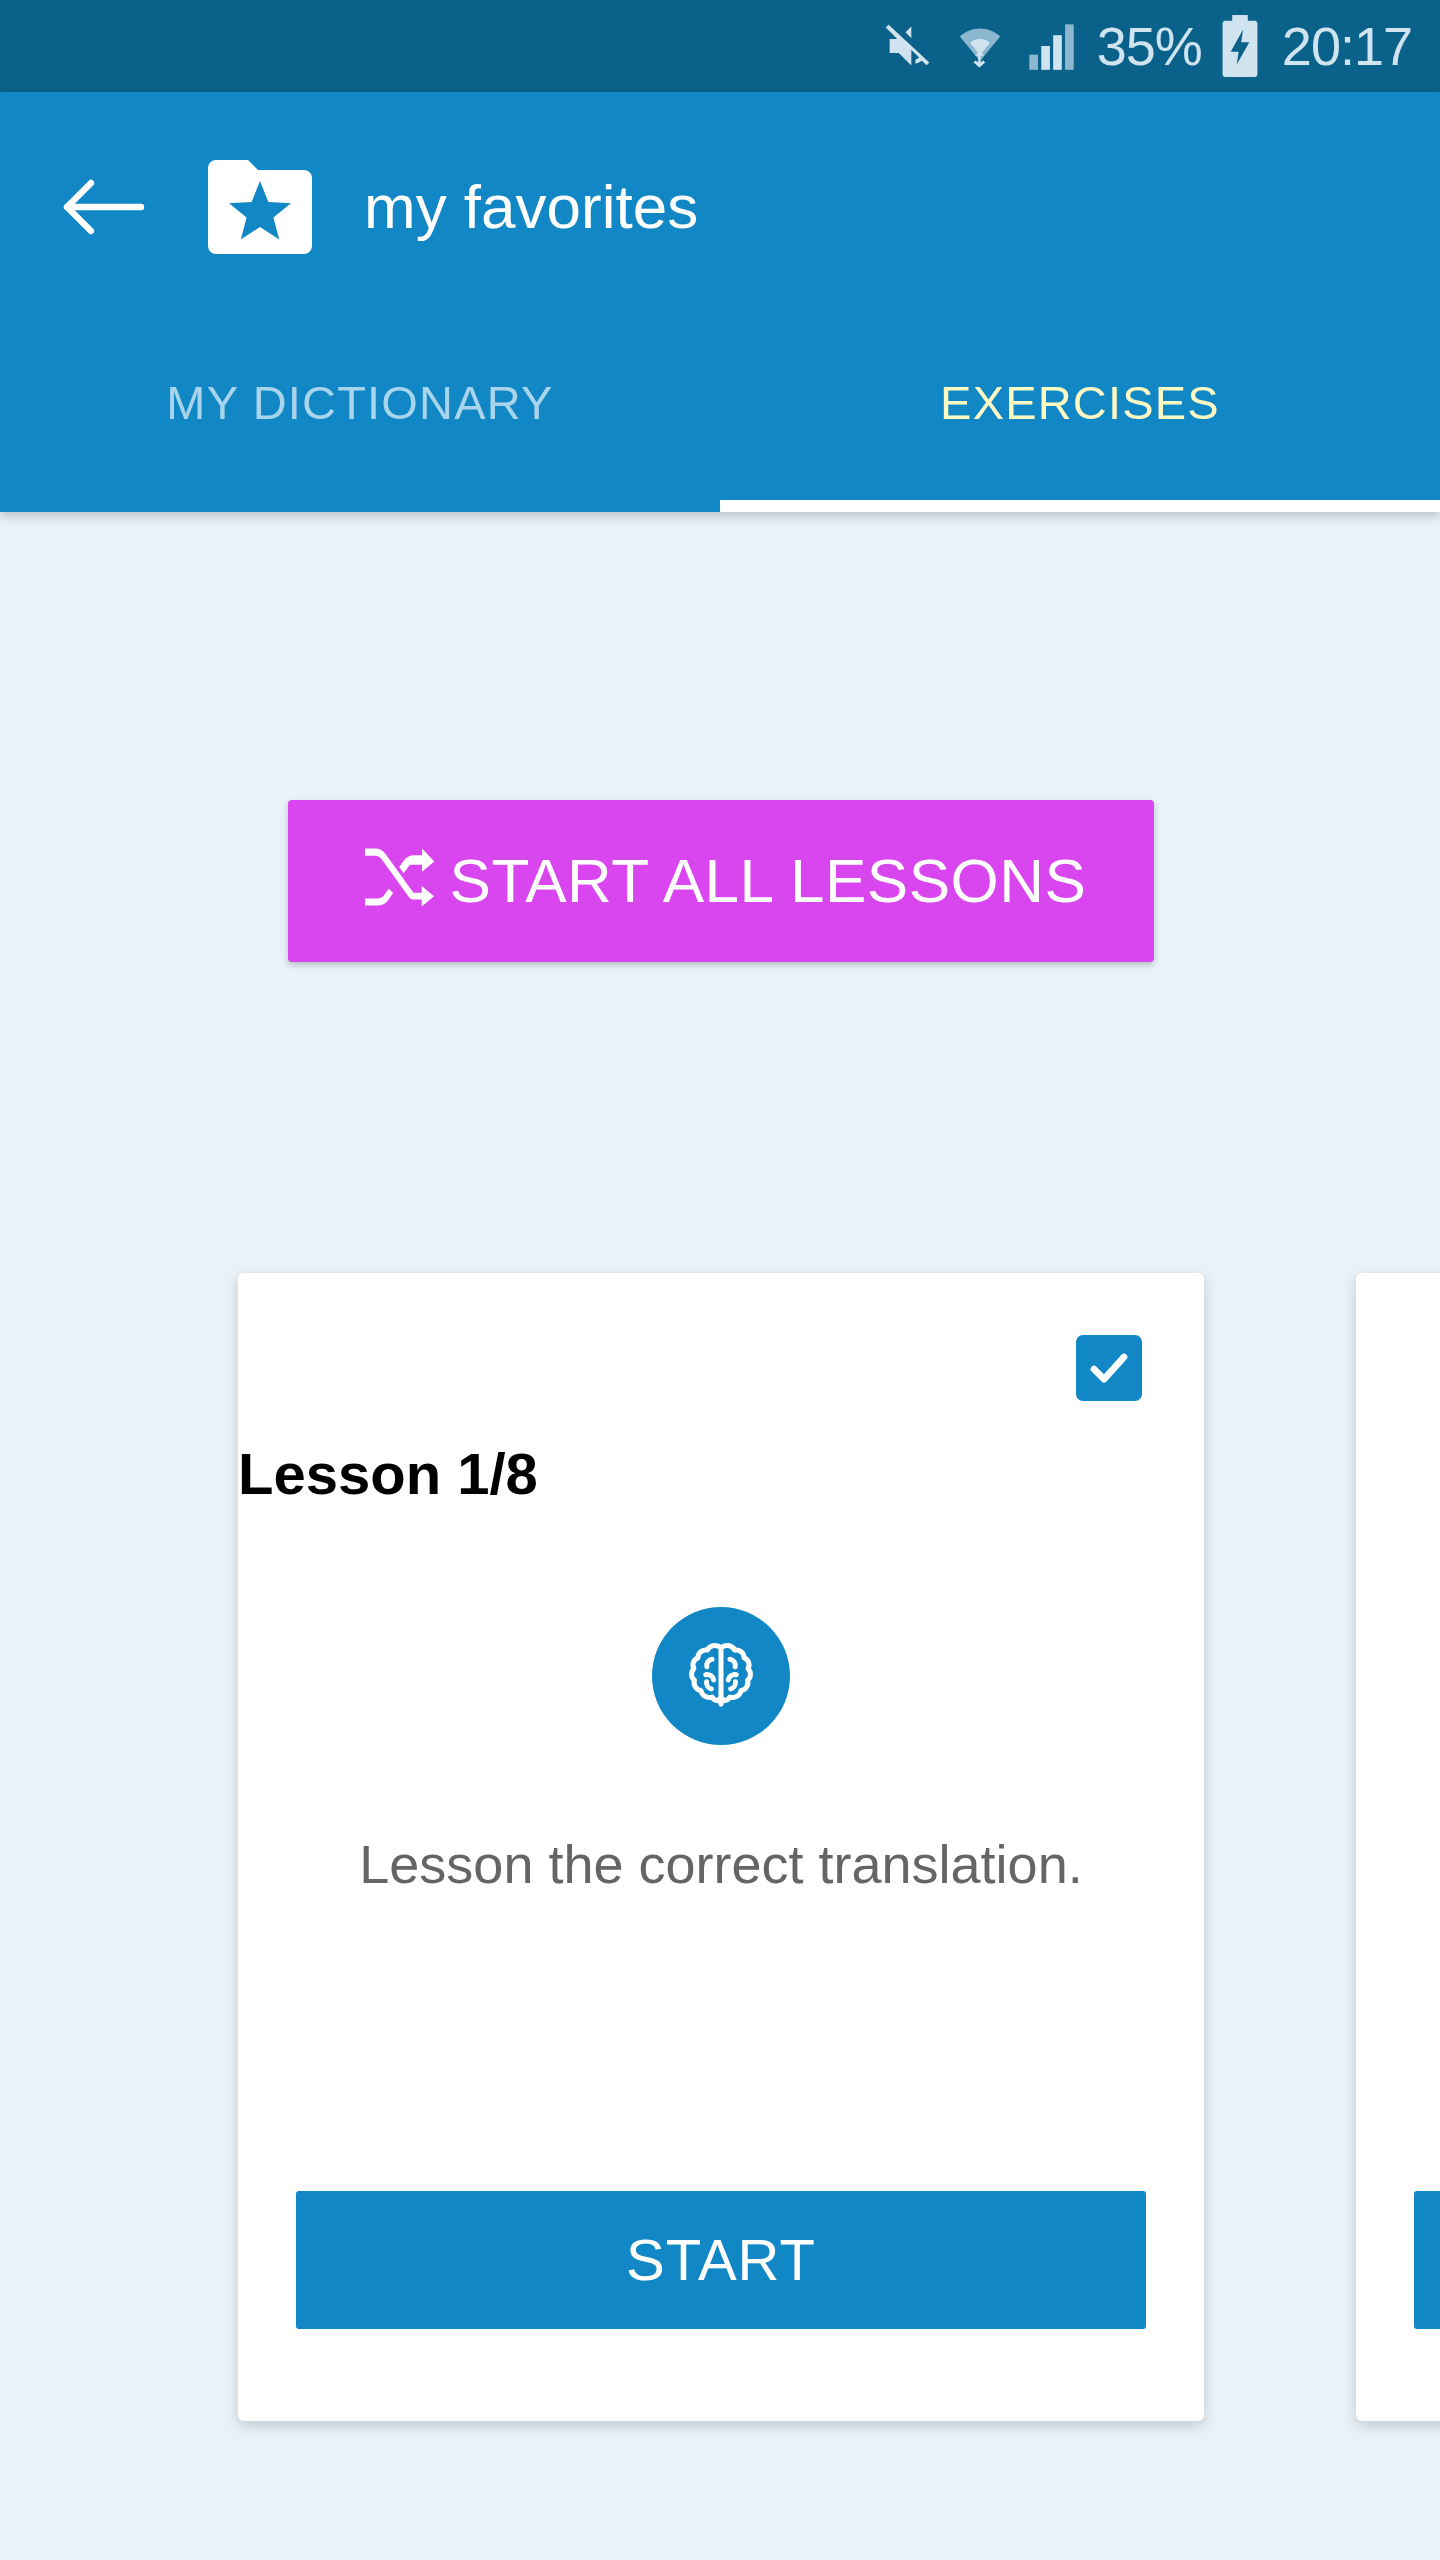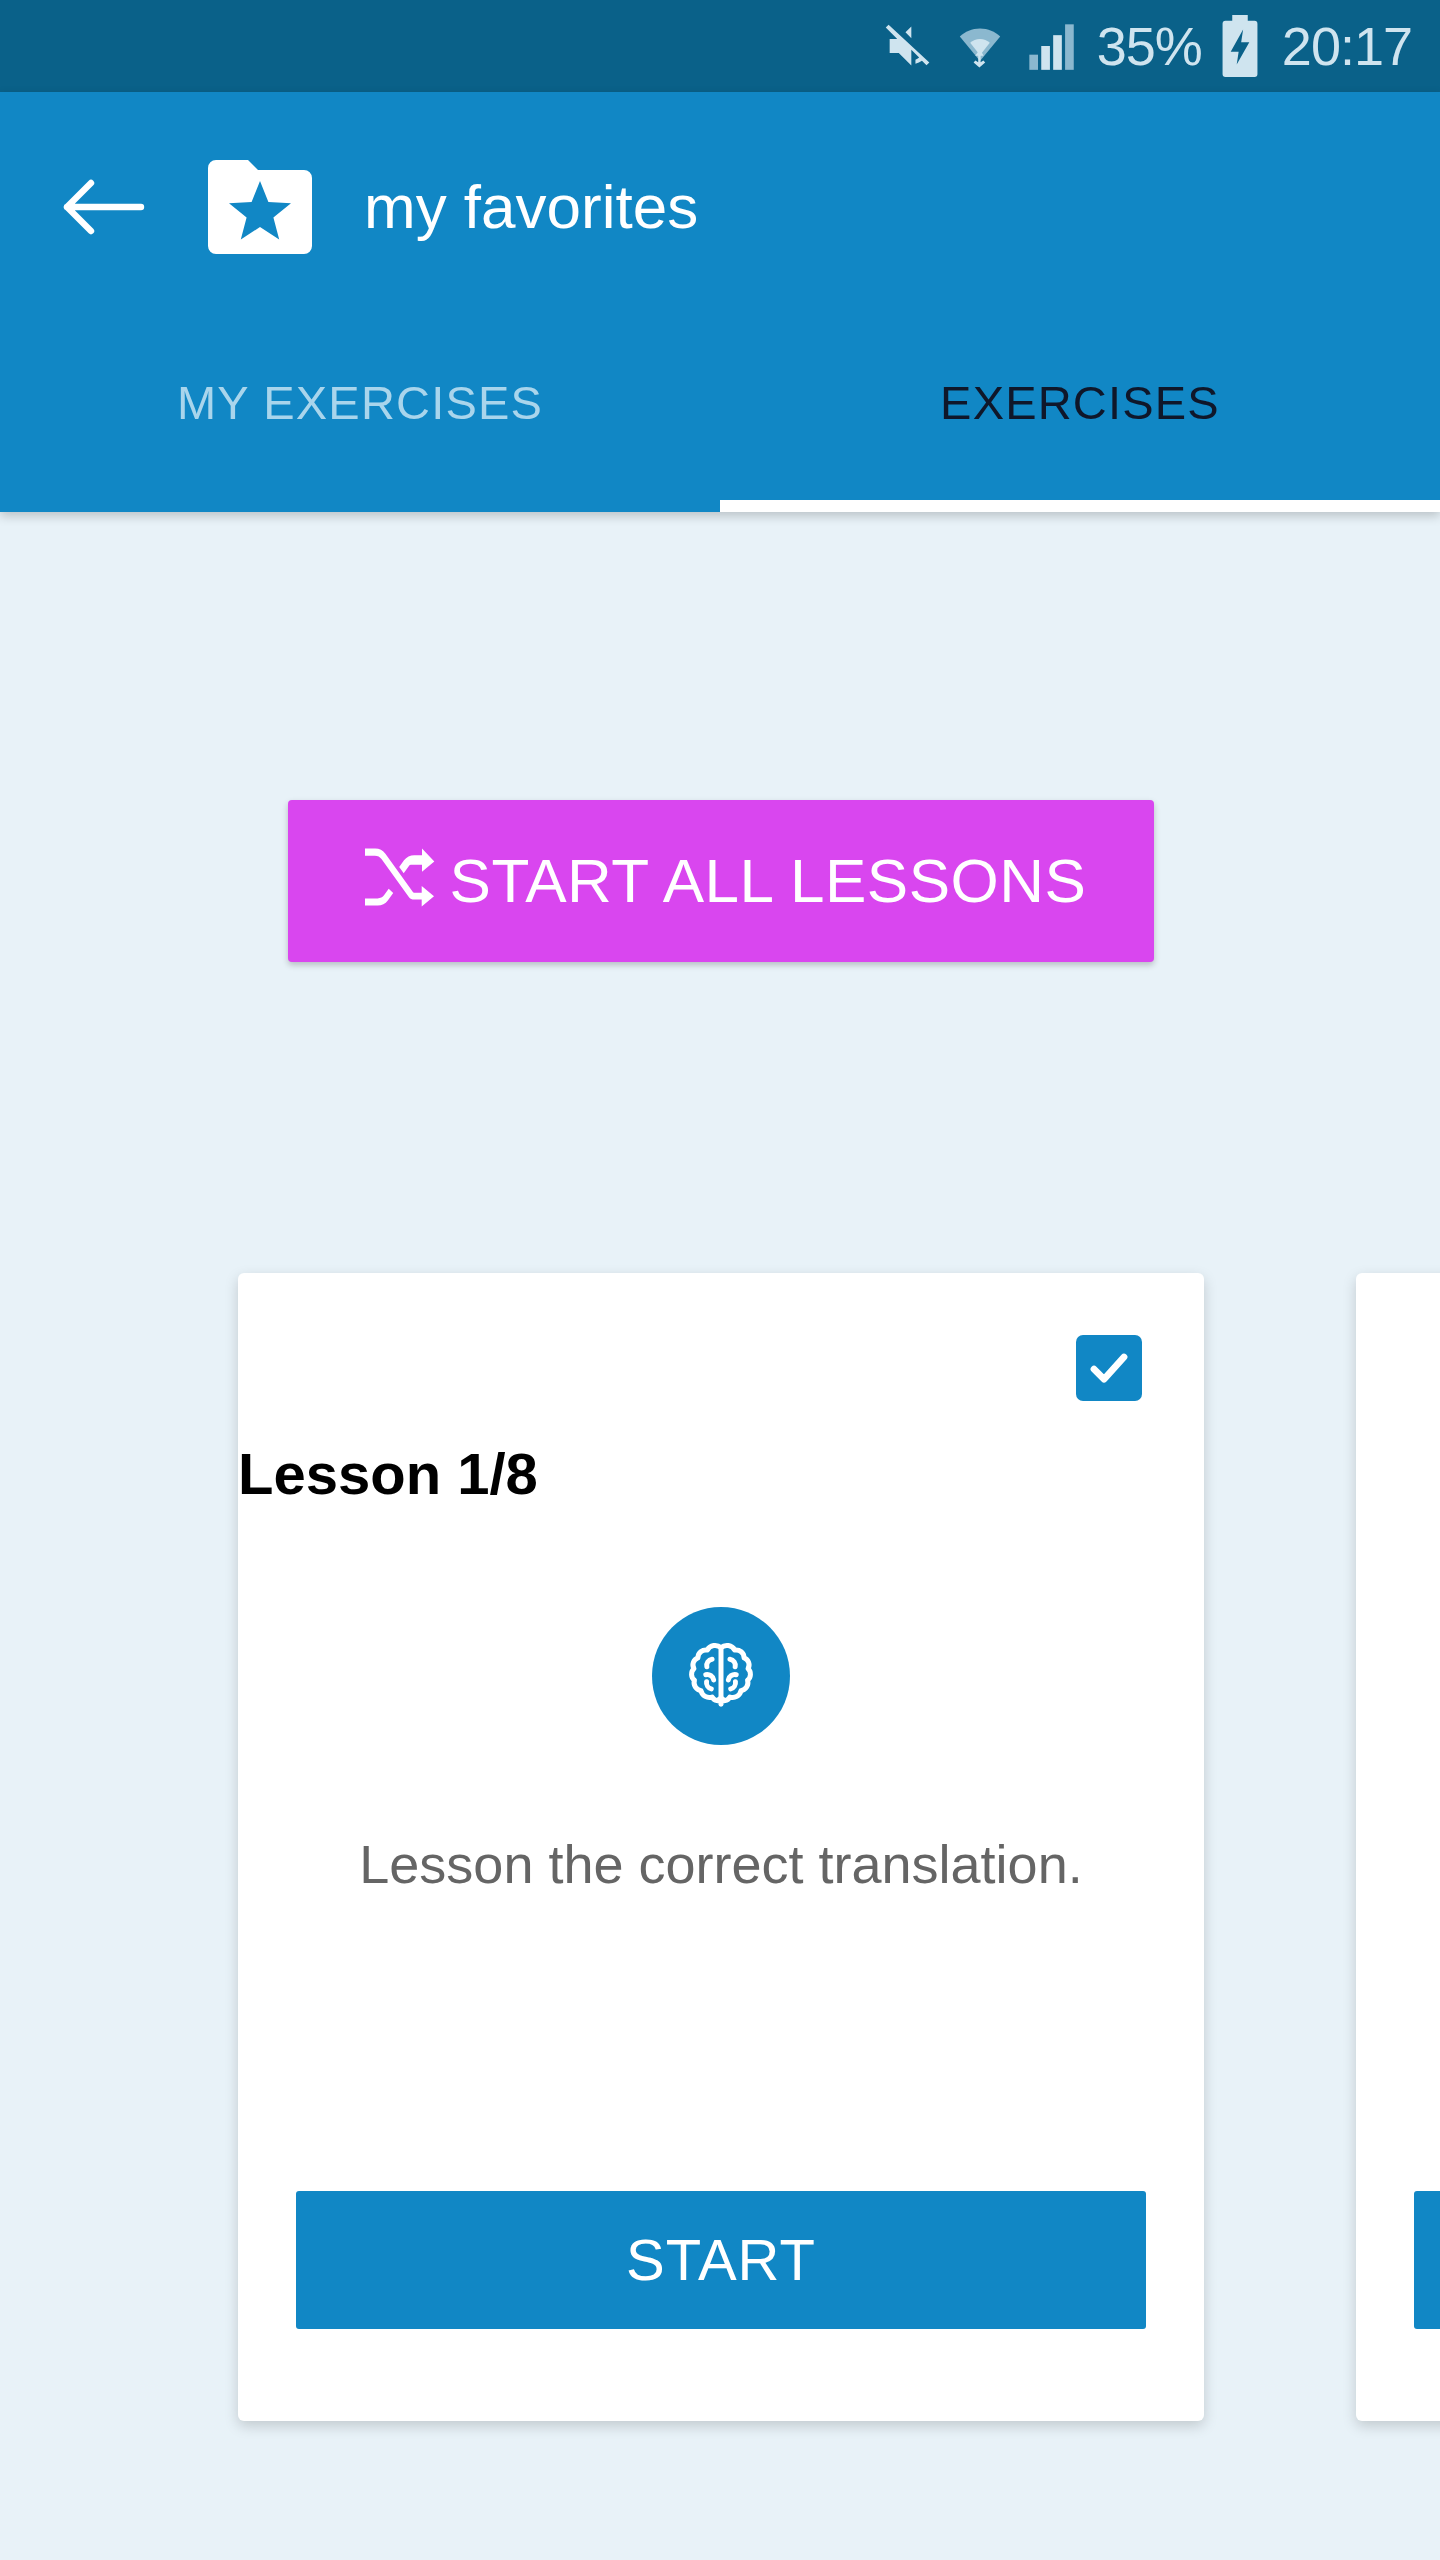--- a/index.html
+++ b/index.html
@@ -47,21 +47,21 @@
     display:flex;
   }
   .tab {
     flex:1; display:flex; align-items:center; justify-content:center;
     position:relative; cursor:pointer; padding-bottom:30px;
   }
   .tab-label {
     font-size:47px; font-weight:500; letter-spacing:1.2px;
   }
   .tab.inactive .tab-label { color:#a9d5ec; }
-  .tab.active .tab-label { color:#0f172a; }
+  .tab.active .tab-label { color:#fef9c3; }
   .tab-underline {
     position:absolute; bottom:0; left:0; width:100%; height:12px;
     background:#ffffff;
   }
 
   
   .start-all-btn {
     position:absolute; top:800px; left:288px;
     width:866px; height:162px;
     background:#d946ef;
@@ -178,21 +178,21 @@
           <path fill="#ffffff" d="M4 0h16l5 5h23a4 4 0 0 1 4 4v34a4 4 0 0 1-4 4H4a4 4 0 0 1-4-4V4a4 4 0 0 1 4-4z"></path>
           <path fill="#1187c5" d="M26 10.5 30.2 21l11.3.6-8.8 7.1 2.9 11-9.6-6.2-9.6 6.2 2.9-11-8.8-7.1 11.3-.6z"></path>
         </svg>
       </div>
 
       <div class="app-title">my favorites</div>
     </div>
 
     <div class="tabs">
       <div class="tab inactive">
-        <span class="tab-label">MY EXERCISES</span>
+        <span class="tab-label">MY DICTIONARY</span>
       </div>
       <div class="tab active">
         <span class="tab-label">EXERCISES</span>
         <span class="tab-underline"></span>
       </div>
     </div>
   </div>
 
   <div class="start-all-btn">
     <span class="shuffle-ico">

